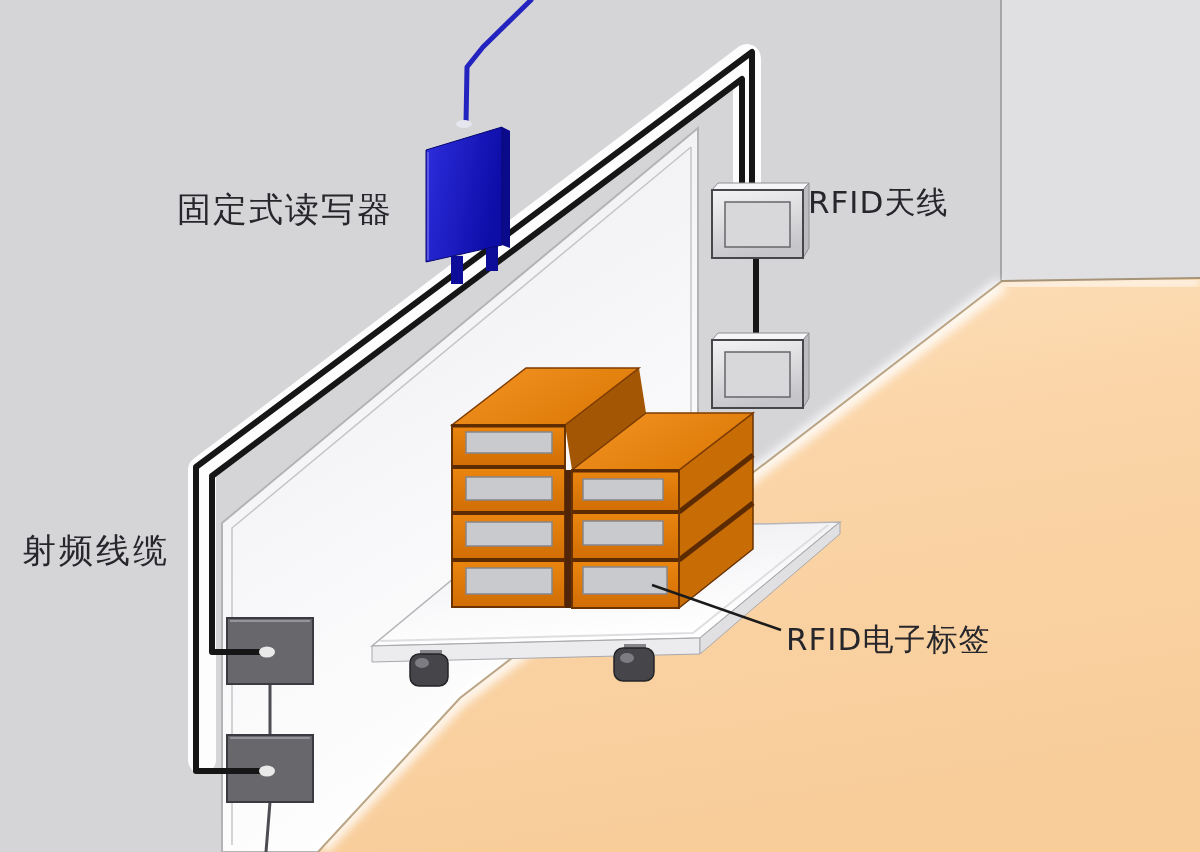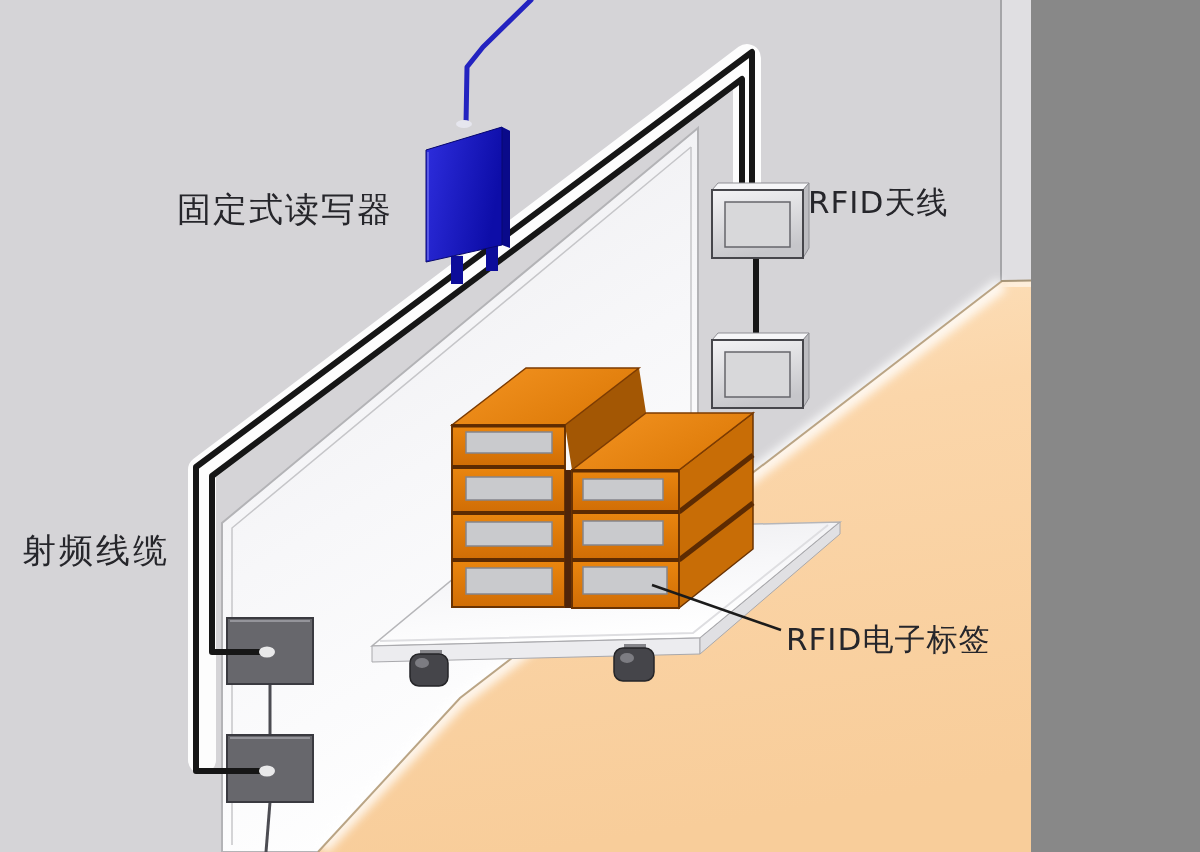--- a/index.html
+++ b/index.html
@@ -1,16 +1,16 @@
 <!DOCTYPE html>
 <html style="--c-wall: #d5d4d7; --c-wall-right: #e0dfe2; --c-door: #fbfbfd; --c-floor: #f8cd9a; --c-floor-light: #fde3c0; --c-cable: #161616; --c-cable-tray: #ffffff; --c-power-cable-blue: #2323c0; --c-reader-blue: #1c1ccc; --c-reader-blue-dark: #0a0a8a; --c-carton-orange: #e0800d; --c-carton-side: #c86d06; --c-carton-band: #5d2b02; --c-carton-label: #c9cacd; --c-antenna-inner: #d8d8da; --c-near-antenna: #67676c; --c-platform: #fcfcfd; --c-wheel: #45454a; --c-label-text: #26262b;"><head>
 <meta charset="utf-8">
 <style>
   html,body{margin:0;padding:0;background:#888;}
-  #stage{width:1031px;height:852px;position:relative;overflow:hidden;
+  #stage{width:1200px;height:852px;position:relative;overflow:hidden;
          font-family:"DejaVu Sans","Liberation Sans",sans-serif;}
   svg{display:block;width:1200px;height:852px;}
   .wall{fill:var(--c-wall,#d5d4d7);}
   .wall-right{fill:var(--c-wall-right,#e0dfe2);}
   .door-trim{stroke:#c6c6c9;stroke-width:1.5;fill:none;}
   .cable{stroke:var(--c-cable,#161616);stroke-width:6;fill:none;
          stroke-linecap:round;stroke-linejoin:round;}
   .cable-thin{stroke:#4c4c52;stroke-width:3;fill:none;}
   .tray{stroke:var(--c-cable-tray,#ffffff);stroke-width:28;fill:none;
         stroke-linecap:round;stroke-linejoin:round;opacity:.95;}

